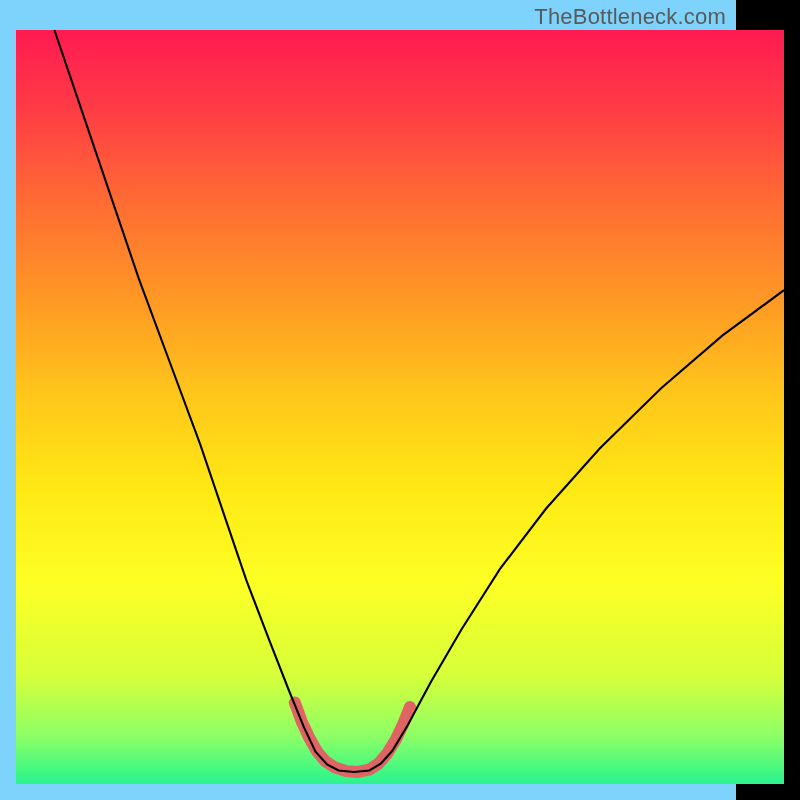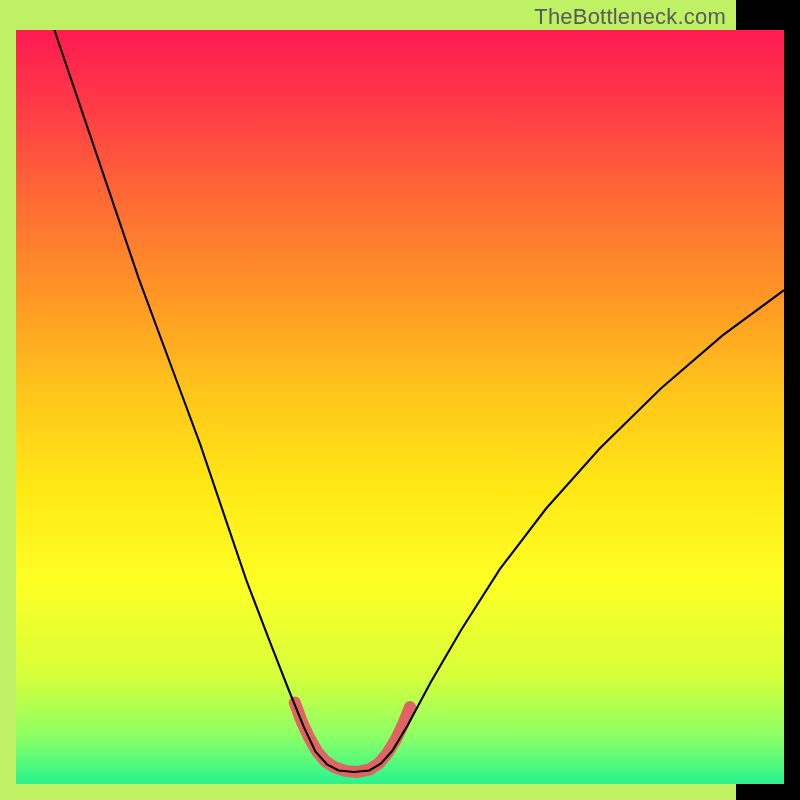--- a/index.html
+++ b/index.html
@@ -1,21 +1,21 @@
 <!DOCTYPE html>
 <html><head>
 <meta charset="utf-8">
 <style>
   * { margin: 0; padding: 0; box-sizing: border-box; }
   html, body { width: 800px; height: 800px; overflow: hidden; background: #000; }
   .frame {
     position: relative;
     width: 736px;
     height: 800px;
-    background: #bef264;
+    background: #7dd3fc;
   }
   .watermark {
     position: absolute;
     top: 4px;
     right: 10px;
     font-family: Arial, Helvetica, sans-serif;
     font-size: 22px;
     font-weight: 500;
     color: #5a5a5a;
     letter-spacing: 0.2px;

